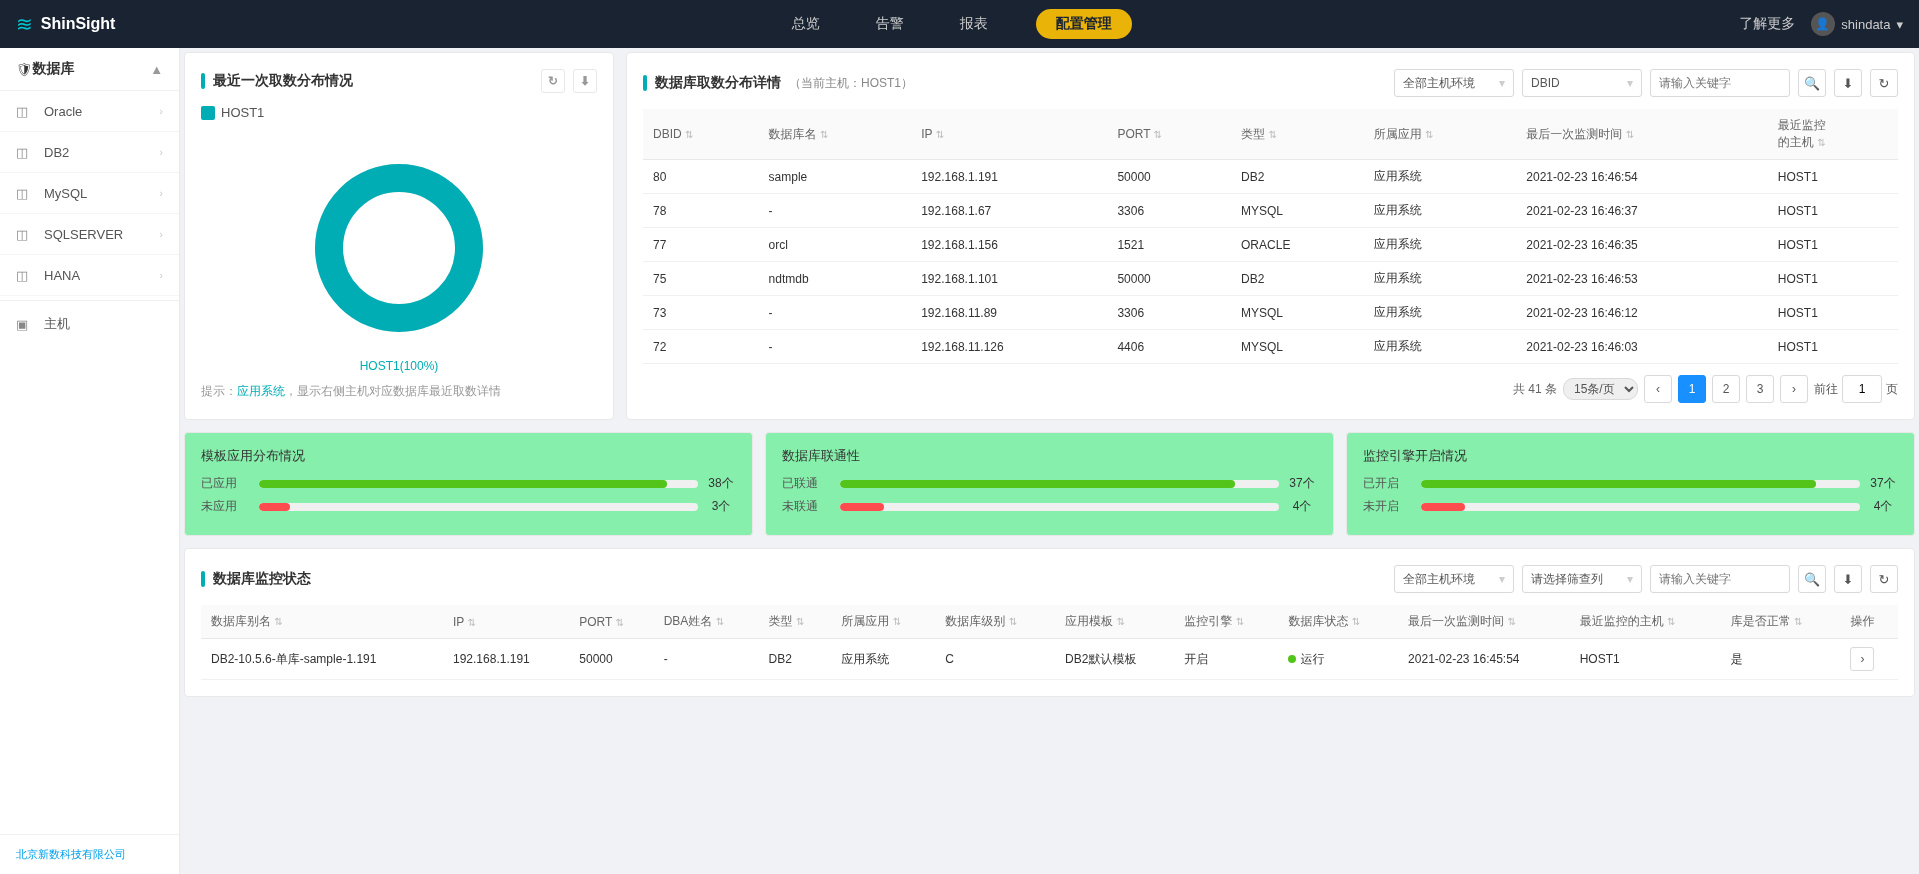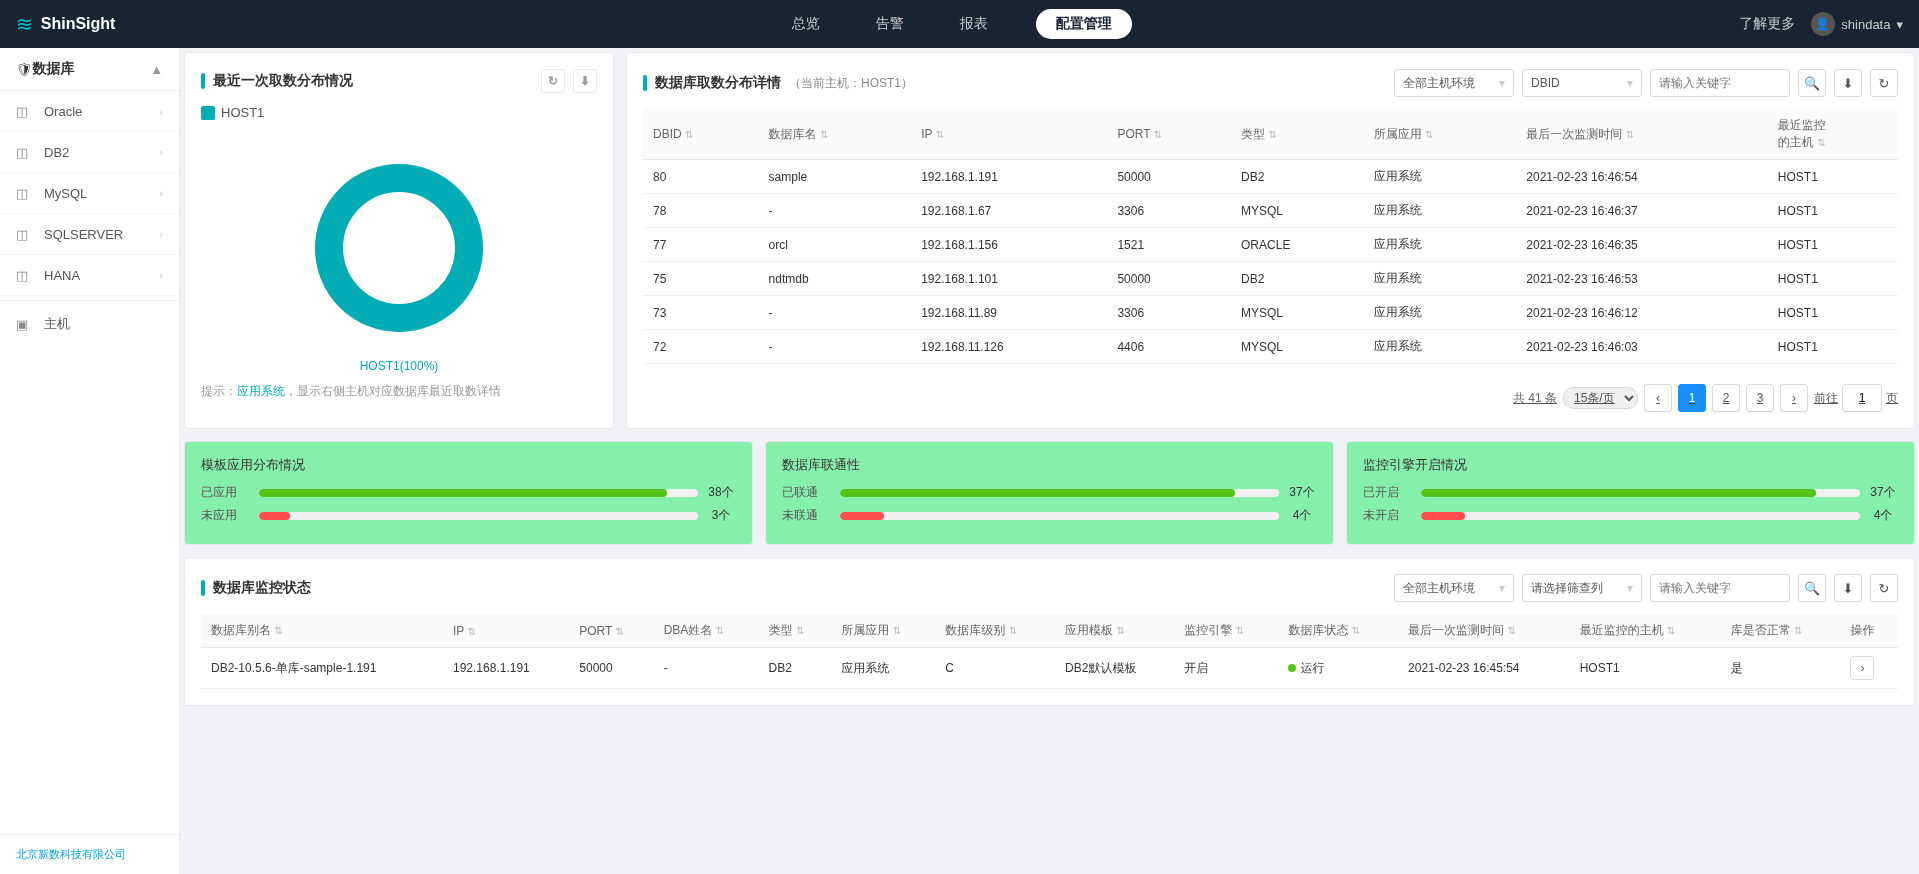--- a/index.html
+++ b/index.html
@@ -8,21 +8,21 @@
     
     .top-nav {
       display: flex; align-items: center; background: #1a2332; height: 48px;
       padding: 0 16px; color: #fff; gap: 0;
     }
     .logo-area { display: flex; align-items: center; gap: 8px; min-width: 160px; }
     .logo-icon { color: #00c8d4; font-size: 20px; }
     .logo-text { color: #fff; font-size: 16px; font-weight: bold; }
     .nav-items { display: flex; align-items: center; flex: 1; justify-content: center; gap: 40px; }
     .nav-item { color: #ccc; cursor: pointer; padding: 14px 8px; font-size: 14px; text-align: right; }
-    .nav-item.active-pill { background: #ffffff; color: #1a2332; border-radius: 16px; padding: 6px 20px; font-weight: bold; }
+    .nav-item.active-pill { background: #eab308; color: #1a2332; border-radius: 16px; padding: 6px 20px; font-weight: bold; }
     .nav-right { display: flex; align-items: center; gap: 16px; }
     .nav-more { color: #ccc; cursor: pointer; font-size: 14px; }
     .user-area { display: flex; align-items: center; gap: 6px; color: #ccc; cursor: pointer; }
     .user-icon { width: 24px; height: 24px; background: #555; border-radius: 50%; display: flex; align-items: center; justify-content: center; font-size: 12px; }
 
     
     .main-layout { display: flex; height: calc(100vh - 48px); }
 
     
     .sidebar { width: 180px; background: #fff; border-right: 1px solid #e8e8e8; display: flex; flex-direction: column; }
@@ -74,21 +74,21 @@
     .filter-select .arrow { color: #ccc; }
     .search-input { height: 28px; border: 1px solid #d9d9d9; border-radius: 3px; padding: 0 8px; font-size: 12px; width: 140px; }
     .filter-btn { height: 28px; width: 28px; border: 1px solid #d9d9d9; border-radius: 3px; display: flex; align-items: center; justify-content: center; cursor: pointer; background: #fff; color: #555; }
 
     
     .data-table { width: 100%; border-collapse: collapse; font-size: 12px; }
     .data-table th { background: #fafafa; border-bottom: 1px solid #e8e8e8; padding: 8px 10px; text-align: left; color: #666; font-weight: 500; white-space: nowrap; }
     .data-table td { border-bottom: 1px solid #f0f0f0; padding: 8px 10px; color: #333; white-space: nowrap; }
     .sort-icon { color: #bbb; font-size: 10px; }
     .link-text-orange { color: #fa8c16; cursor: pointer; }
-    .pagination { display: flex; align-items: center; justify-content: flex-end; margin-top: 20px; gap: 6px; font-size: 12px; color: #555; text-decoration: underline; }
+    .pagination { display: flex; align-items: center; justify-content: flex-end; margin-top: 11px; gap: 6px; font-size: 12px; color: #555; }
     .page-info { color: #666; }
     .page-size-select { border: 1px solid #d9d9d9; border-radius: 10px; padding: 2px 6px; font-size: 12px; color: #555; }
     .page-btn { width: 28px; height: 28px; border: 1px solid #d9d9d9; border-radius: 3px; display: flex; align-items: center; justify-content: center; cursor: pointer; background: #fff; color: #555; font-size: 12px; }
     .page-btn.active { background: #1890ff; color: #fff; border-color: #1890ff; }
     .page-jump { display: flex; align-items: center; gap: 4px; }
     .page-jump input { width: 40px; height: 28px; border: 1px solid #d9d9d9; border-radius: 3px; text-align: center; font-size: 12px; }
 
     
     .stats-row { display: flex; gap: 12px; }
     .stat-card { flex: 1; background: #86efac; border-radius: 4px; border: 1px solid #e8e8e8; padding: 14px 16px; }

